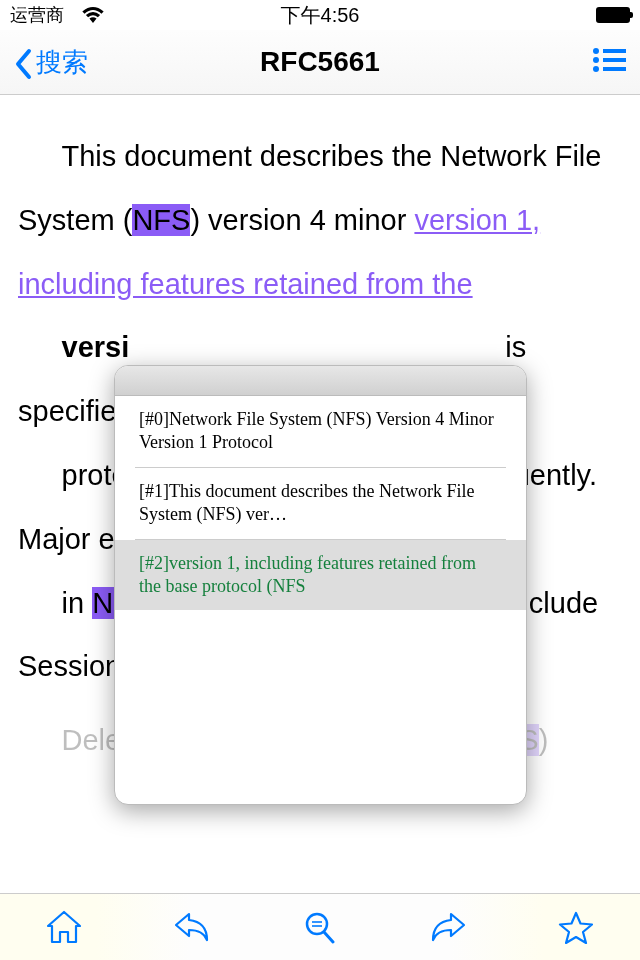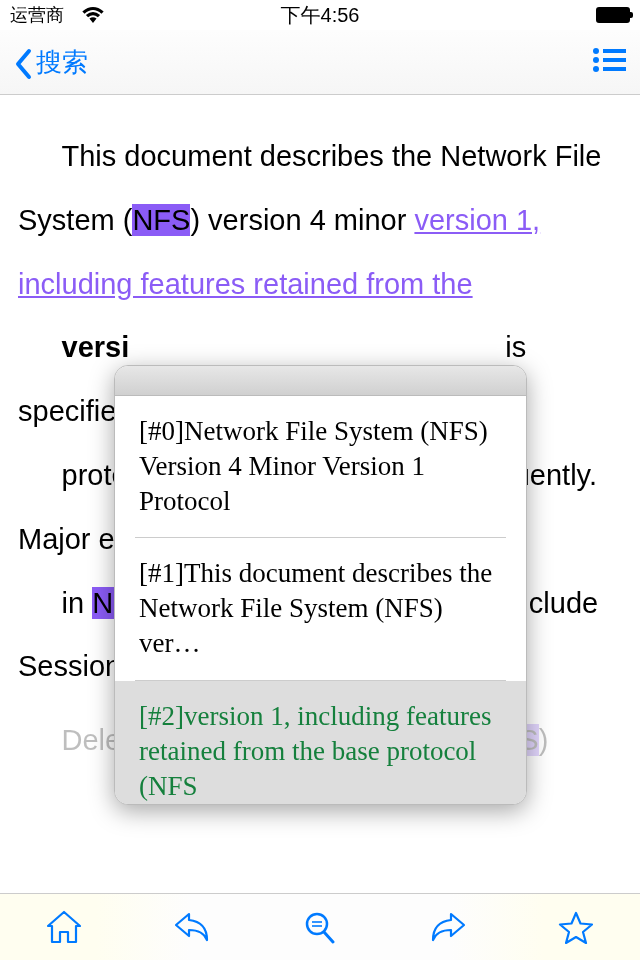--- a/index.html
+++ b/index.html
@@ -18,21 +18,21 @@
 .list-btn{color:#007aff;cursor:pointer}
 .list-btn svg{width:34px;height:26px}
 .content{padding:30px 18px 0 18px;font-size:29px;line-height:2.2;color:#000;position:relative;height:798px;overflow:hidden}
 .hl{background:#8b5cf6}
 .link-red{color:#8b5cf6;text-decoration:underline}
 .bold{font-weight:700}
 .content p{text-indent:1.5em}
 .popover{position:absolute;left:114px;top:365px;width:413px;height:440px;background:#fff;border:1px solid #bbb;border-radius:14px;box-shadow:0 6px 24px rgba(0,0,0,.35);overflow:hidden}
 .popover::after{content:'';position:absolute;bottom:-14px;left:50%;margin-left:-14px;width:0;height:0;border-left:14px solid transparent;border-right:14px solid transparent;border-top:14px solid #bbb}
 .pop-header{height:30px;background:linear-gradient(#e7e7e7,#d0d0d0);border-bottom:1px solid #bbb}
-.pop-item{padding:18px 24px;font-family:'Times New Roman',Times,serif;font-size:27px;line-height:1.3;color:#000}
+.pop-item{padding:12px 24px;font-family:'Times New Roman',Times,serif;font-size:18px;line-height:1.3;color:#000}
 .pop-divider{height:1px;background:#ccc;margin:0 20px}
 .pop-sel{background:#ddd;color:#15803d}
 .toolbar{position:absolute;bottom:0;left:0;width:640px;height:67px;display:flex;justify-content:space-around;align-items:center;border-top:1px solid #ccc;background:linear-gradient(to right,#fffef0 0%,#fffef0 15%,#fdfdfd 30%,#fdfdfd 70%,#fffef0 85%,#fffef0 100%)}
 .tb-btn{color:#007aff;cursor:pointer;display:flex;align-items:center;justify-content:center;width:50px;height:50px}
 .tb-btn svg{width:38px;height:34px}
 .fade{opacity:.25}
 </style>
 </head>
 <body>
 
@@ -51,20 +51,21 @@
     </div>
 </div>
 
 <div class="nav-bar">
   <div class="back-btn">
     <svg viewBox="0 0 18 32">
         <polyline points="15,3 4,16 15,29" fill="none" stroke="#007aff" stroke-width="4" stroke-linecap="round" stroke-linejoin="round"></polyline>
       </svg>
     <span>搜索</span>
   </div>
+  <div class="nav-title">RFC5661</div>
   <div class="list-btn">
     <svg viewBox="0 0 34 26">
       <circle cx="4" cy="4" r="3" fill="#007aff"></circle>
         <rect x="11" y="2" width="23" height="4" fill="#007aff"></rect>
       <circle cx="4" cy="13" r="3" fill="#007aff"></circle>
         <rect x="11" y="11" width="23" height="4" fill="#007aff"></rect>
       <circle cx="4" cy="22" r="3" fill="#007aff"></circle>
         <rect x="11" y="20" width="23" height="4" fill="#007aff"></rect>
     </svg>
   </div>

